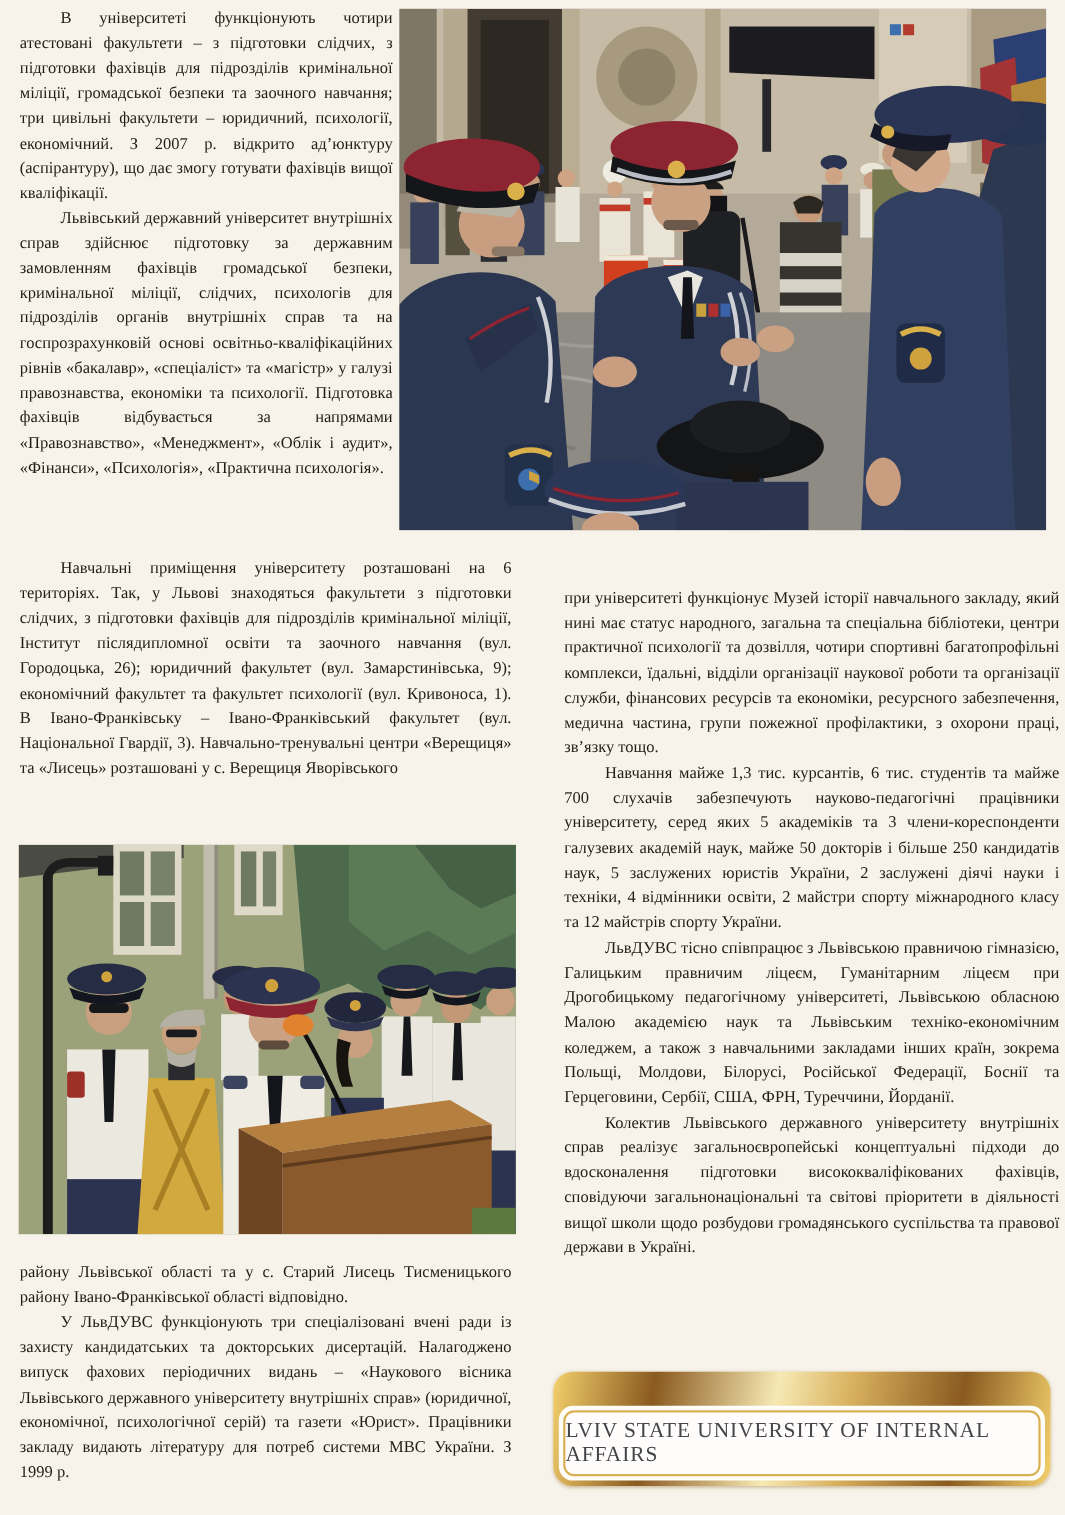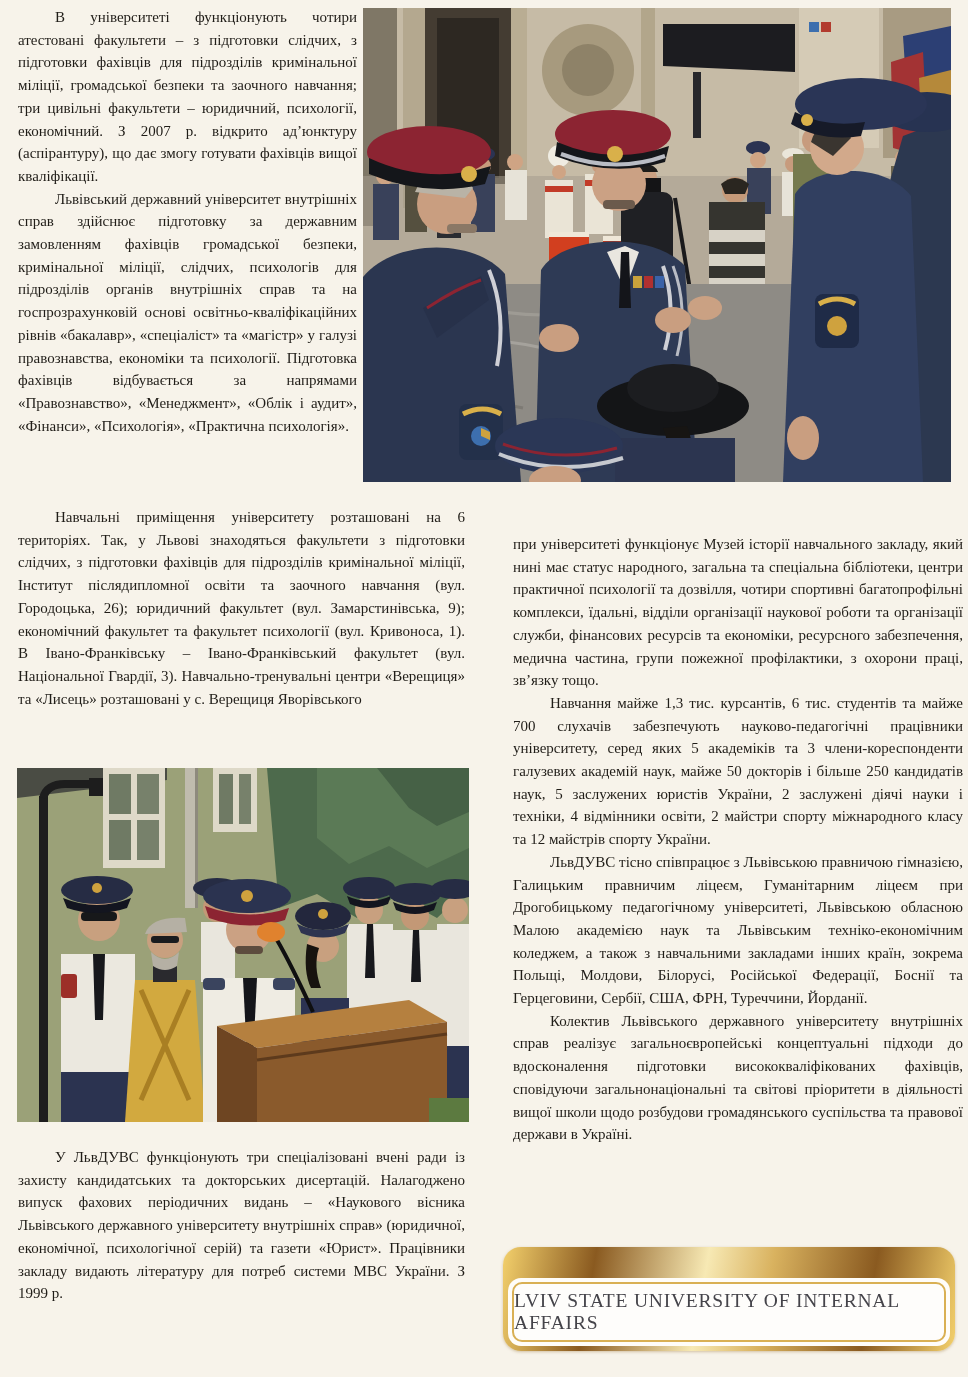--- a/index.html
+++ b/index.html
@@ -336,20 +336,21 @@
         <polygon points="200,258 392,232 430,254 240,280" fill="#b5803f"></polygon>
         <polygon points="240,280 430,254 430,354 240,354" fill="#8a5a2c"></polygon>
         <polygon points="200,258 240,280 240,354 200,354" fill="#6e4522"></polygon>
         <line x1="240" y1="292" x2="430" y2="266" stroke="#5d3a1c" stroke-width="3"></line>
         <rect x="412" y="330" width="40" height="24" fill="#5c7a40"></rect>
       </g>
     </svg>
   </div>
 
   <div class="col" style="left:18px;top:1146px;width:447px;">
+    <p>району Львівської області та у с. Старий Лисець Тисменицького району Івано-Франківської області відповідно.</p>
     <p class="indent">У ЛьвДУВС функціонують три спеціалізовані вчені ради із захисту кандидатських та докторських дисертацій. Налагоджено випуск фахових періодичних видань – «Наукового вісника Львівського державного університету внутрішніх справ» (юридичної, економічної, психологічної серій) та газети «Юрист». Працівники закладу видають літературу для потреб системи МВС України. З 1999 р.</p>
   </div>
 
   <div class="banner">
     <div class="banner-mid">
       <div class="banner-inner">
         <span class="banner-label">LVIV STATE UNIVERSITY OF INTERNAL AFFAIRS</span>
       </div>
     </div>
   </div>

